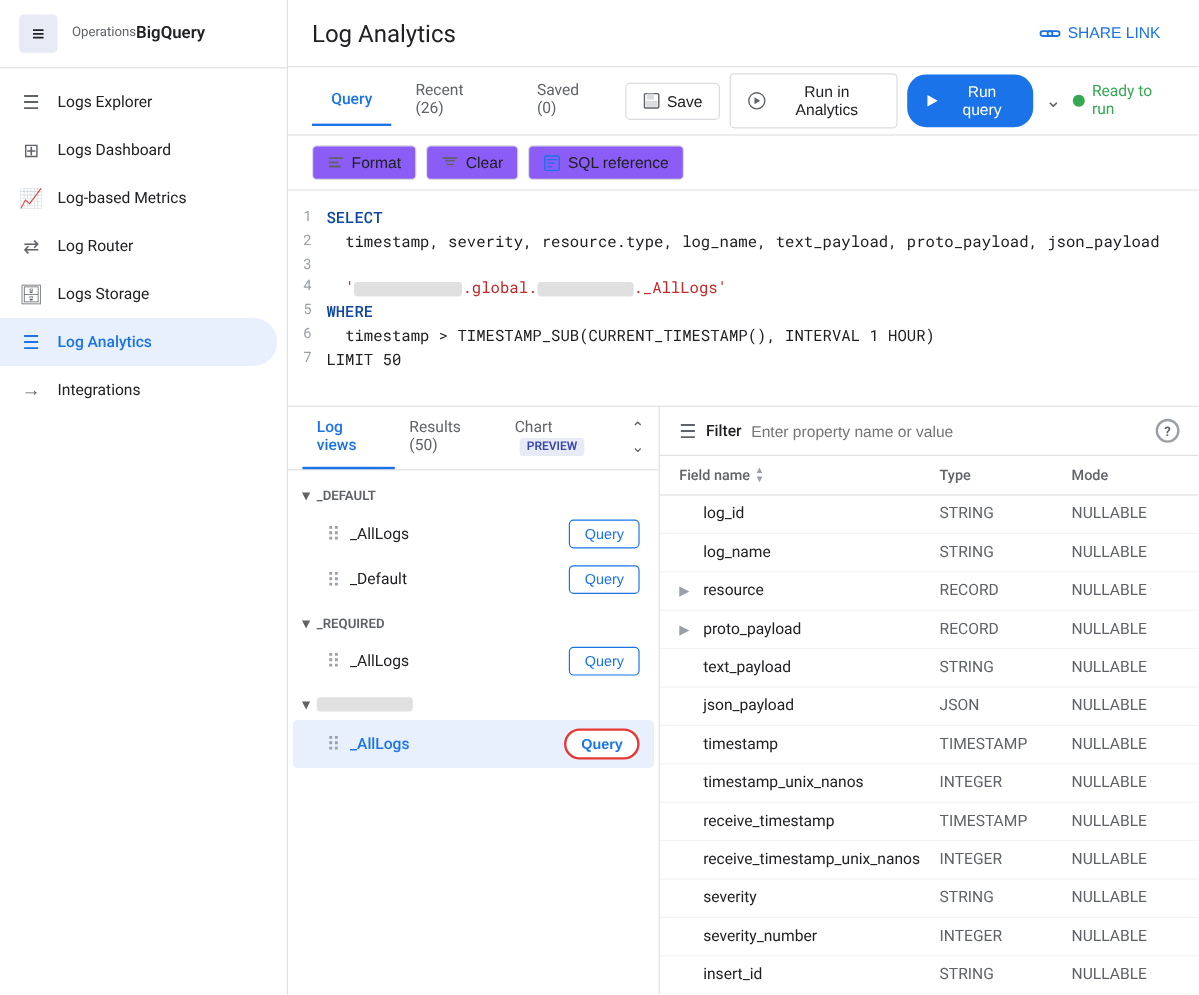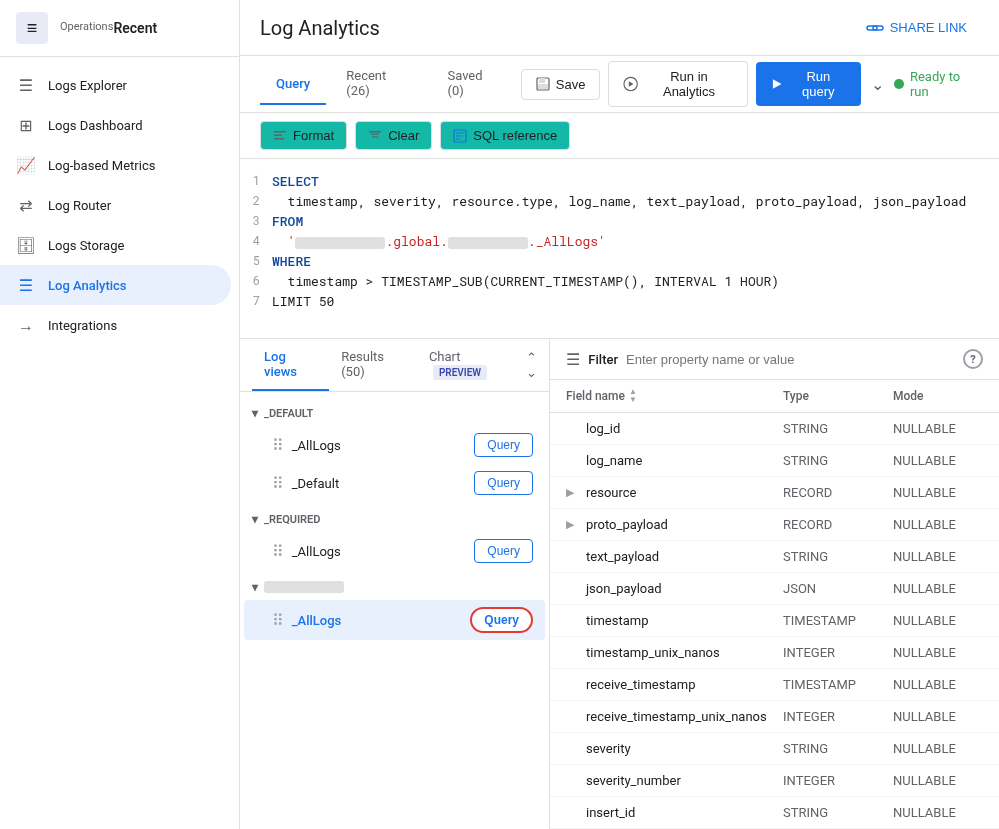--- a/index.html
+++ b/index.html
@@ -26,27 +26,27 @@
     .top-header { display: flex; align-items: center; justify-content: space-between; padding: 14px 20px; border-bottom: 1px solid #e0e0e0; }
     .page-title { font-size: 20px; font-weight: 400; color: #202124; }
     .share-link-btn { display: flex; align-items: center; gap: 6px; color: #1a73e8; font-size: 13px; font-weight: 500; cursor: pointer; border: none; background: none; padding: 6px 12px; border-radius: 4px; }
 
     
     .query-tabs { display: flex; align-items: center; padding: 0 20px; border-bottom: 1px solid #e0e0e0; gap: 4px; }
     .tab { padding: 12px 16px; cursor: pointer; font-size: 13px; color: #5f6368; border-bottom: 2px solid transparent; }
     .tab.active { color: #1a73e8; border-bottom: 2px solid #1a73e8; font-weight: 500; }
     .tab-actions { margin-left: auto; display: flex; align-items: center; gap: 8px; }
     .btn { display: flex; align-items: center; gap: 6px; padding: 7px 14px; border-radius: 4px; font-size: 13px; cursor: pointer; font-weight: 500; border: 1px solid #dadce0; background: #fff; color: #202124; }
-    .btn-run { display: flex; align-items: center; gap: 6px; padding: 7px 14px; border-radius: 4px; font-size: 13px; cursor: pointer; font-weight: 500; border: none; background: #1a73e8; color: #fff; }
+    .btn-run { display: flex; align-items: center; gap: 6px; padding: 7px 14px; border-radius: 16px; font-size: 13px; cursor: pointer; font-weight: 500; border: none; background: #1a73e8; color: #fff; }
     .status-indicator { display: flex; align-items: center; gap: 6px; color: #34a853; font-size: 13px; }
     .status-dot { width: 10px; height: 10px; background: #34a853; border-radius: 50%; }
 
     
     .toolbar { display: flex; align-items: center; padding: 8px 20px; gap: 8px; border-bottom: 1px solid #e0e0e0; }
-    .toolbar-btn { display: flex; align-items: center; gap: 6px; padding: 6px 12px; border-radius: 4px; font-size: 13px; cursor: pointer; border: 1px solid #dadce0; background: #14b8a6; color: #202124; }
+    .toolbar-btn { display: flex; align-items: center; gap: 6px; padding: 6px 12px; border-radius: 4px; font-size: 13px; cursor: pointer; border: 1px solid #dadce0; background: #8b5cf6; color: #202124; }
 
     
     .code-editor { background: #fff; padding: 12px 0; font-family: 'Roboto Mono', monospace; font-size: 13px; border-bottom: 1px solid #e0e0e0; min-height: 180px; }
     .code-line { display: flex; align-items: flex-start; padding: 1px 0; }
     .line-num { width: 32px; text-align: right; padding-right: 12px; color: #9aa0a6; font-size: 12px; user-select: none; flex-shrink: 0; }
     .line-content { flex: 1; white-space: pre; color: #202124; }
     .kw { color: #0d47a1; font-weight: 500; }
     .col { color: #202124; margin-top: 48px; }
     .str { color: #c62828; }
 
@@ -102,21 +102,21 @@
 </head>
 <body>
 
 <div class="sidebar">
   <div class="sidebar-header">
     <div class="sidebar-logo">
       <span class="sidebar-logo-icon">≡</span>
     </div>
     <div class="sidebar-title">
       <span class="sidebar-ops">Operations</span>
-      <span class="sidebar-logging">Recent</span>
+      <span class="sidebar-logging">BigQuery</span>
     </div>
   </div>
   <nav class="sidebar-nav">
     <div class="nav-item">
       <span class="nav-icon">☰</span>
       <span>Logs Explorer</span>
     </div>
     <div class="nav-item">
       <span class="nav-icon">⊞</span>
       <span>Logs Dashboard</span>
@@ -221,21 +221,20 @@
     <div class="code-line">
       <span class="line-num">1</span>
       <span class="line-content"><span class="kw">SELECT</span></span>
     </div>
     <div class="code-line">
       <span class="line-num">2</span>
       <span class="line-content">  <span class="col">timestamp, severity, resource.type, log_name, text_payload, proto_payload, json_payload</span></span>
     </div>
     <div class="code-line">
       <span class="line-num">3</span>
-      <span class="line-content"><span class="kw">FROM</span></span>
     </div>
     <div class="code-line">
       <span class="line-num">4</span>
       <span class="line-content">  <span class="str">'<span style="display:inline-block;width:90px;height:12px;background:#e0e0e0;border-radius:3px;vertical-align:middle;"></span>.global.<span style="display:inline-block;width:80px;height:12px;background:#e0e0e0;border-radius:3px;vertical-align:middle;"></span>._AllLogs'</span></span>
     </div>
     <div class="code-line">
       <span class="line-num">5</span>
       <span class="line-content"><span class="kw">WHERE</span></span>
     </div>
     <div class="code-line">

